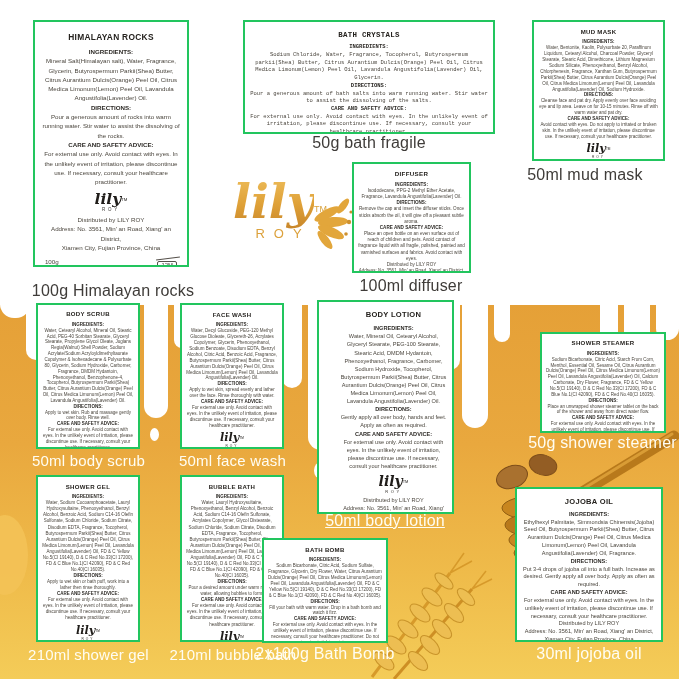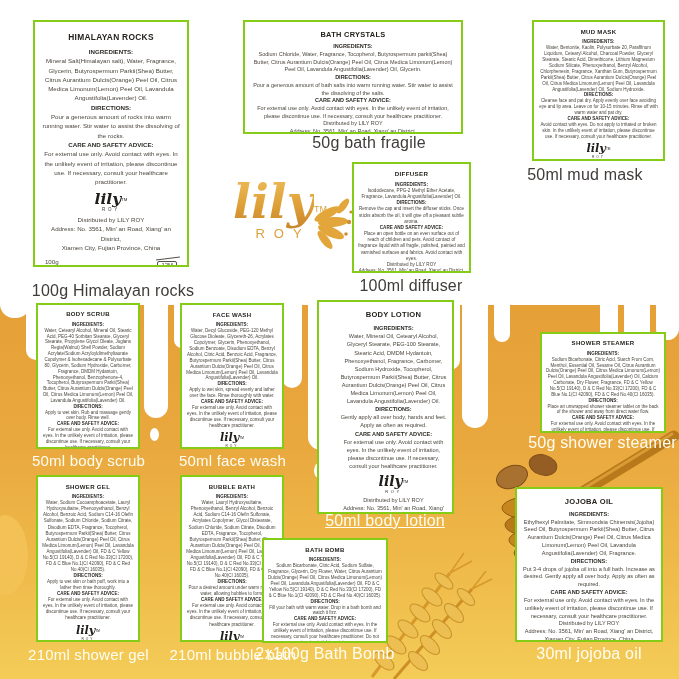--- a/index.html
+++ b/index.html
@@ -6,21 +6,21 @@
   #stage{position:relative;width:679px;height:679px;overflow:hidden;background:#ffffff;font-family:"Liberation Sans",sans-serif;}
 
   
   .gold{position:absolute;left:0;top:300px;width:679px;height:379px;
     background:linear-gradient(180deg,#E5A037 0%,#E9A83E 38%,#EFBB4A 72%,#F4CC58 100%);}
   .drip{position:absolute;top:0;background:#ffffff;border-radius:0 0 14px 14px;}
   .droplet{position:absolute;background:#ffffff;border-radius:50%;}
   .blob{position:absolute;border-radius:50%;}
 
   
-  .card{position:absolute;box-sizing:border-box;background:#ffffff;border:2px solid #84cc16;
+  .card{position:absolute;box-sizing:border-box;background:#ffffff;border:2px solid #22c55e;
     text-align:center;color:#4b463e;font-size:var(--fs);line-height:1.45;
     padding:calc(var(--fs)*1.4) calc(var(--fs)*0.9);overflow:hidden;}
   .ct{font-weight:700;color:#25221e;font-size:calc(var(--fs)*1.35);letter-spacing:.3px;margin-bottom:.45em;}
   .ch{font-weight:700;color:#2e2b27;}
   .cx{color:#4b463e;}
   .clogo{margin:.7em 0 .35em;line-height:1;}
   .clogo-word{font-family:"DejaVu Serif",serif;font-style:italic;font-weight:700;
     font-size:calc(var(--fs)*2.5);color:#201d1a;}
   .clogo-tm{font-size:calc(var(--fs)*0.7);vertical-align:super;color:#201d1a;}
   .clogo-roy{font-size:calc(var(--fs)*0.72);letter-spacing:calc(var(--fs)*0.45);color:#3a3732;margin-top:2px;}
@@ -140,21 +140,21 @@
     <div class="cx">Distributed by LILY ROY</div>
     <div class="cx">Address: No. 3561, Min' an Road, Xiang' an District,</div>
     <div class="cx">Xiamen City, Fujian Province, China</div>
     <div class="crow">
       <div class="csize"><span>100g</span><br><span>Made in PRC</span></div>
       <div class="pao"><span>12M</span></div>
     </div>
   </div>
   <div class="cap cap-dark" style="left:23px;top:282px;width:180px;">100g Himalayan rocks</div>
 
-  <div class="card" style="--fs:5.5px;left:243px;top:20px;width:220px;height:114px;line-height:1.4;">
+  <div class="card" style="--fs:5.5px;left:243px;top:20px;width:252px;height:114px;line-height:1.4;font-family:Liberation Mono, monospace;">
     <div class="ct">BATH CRYSTALS</div>
     <div class="ch">INGREDIENTS:</div>
     <div class="cx">Sodium Chloride, Water, Fragrance, Tocopherol, Butyrospermum parkii(Shea) Butter, Citrus Aurantium Dulcis(Orange) Peel Oil, Citrus Medica Limonum(Lemon) Peel Oil, Lavandula Angustifolia(Lavender) Oil, Glycerin.</div>
     <div class="ch">DIRECTIONS:</div>
     <div class="cx">Pour a generous amount of bath salts into warm running water. Stir water to assist the dissolving of the salts.</div>
     <div class="ch">CARE AND SAFETY ADVICE:</div>
     <div class="cx">For external use only. Avoid contact with eyes. In the unlikely event of irritation, please discontinue use. If necessary, consult your healthcare practitioner.</div>
     <div class="cx">Distributed by LILY ROY</div>
     <div class="cx">Address: No. 3561, Min' an Road, Xiang' an District,</div>
 

